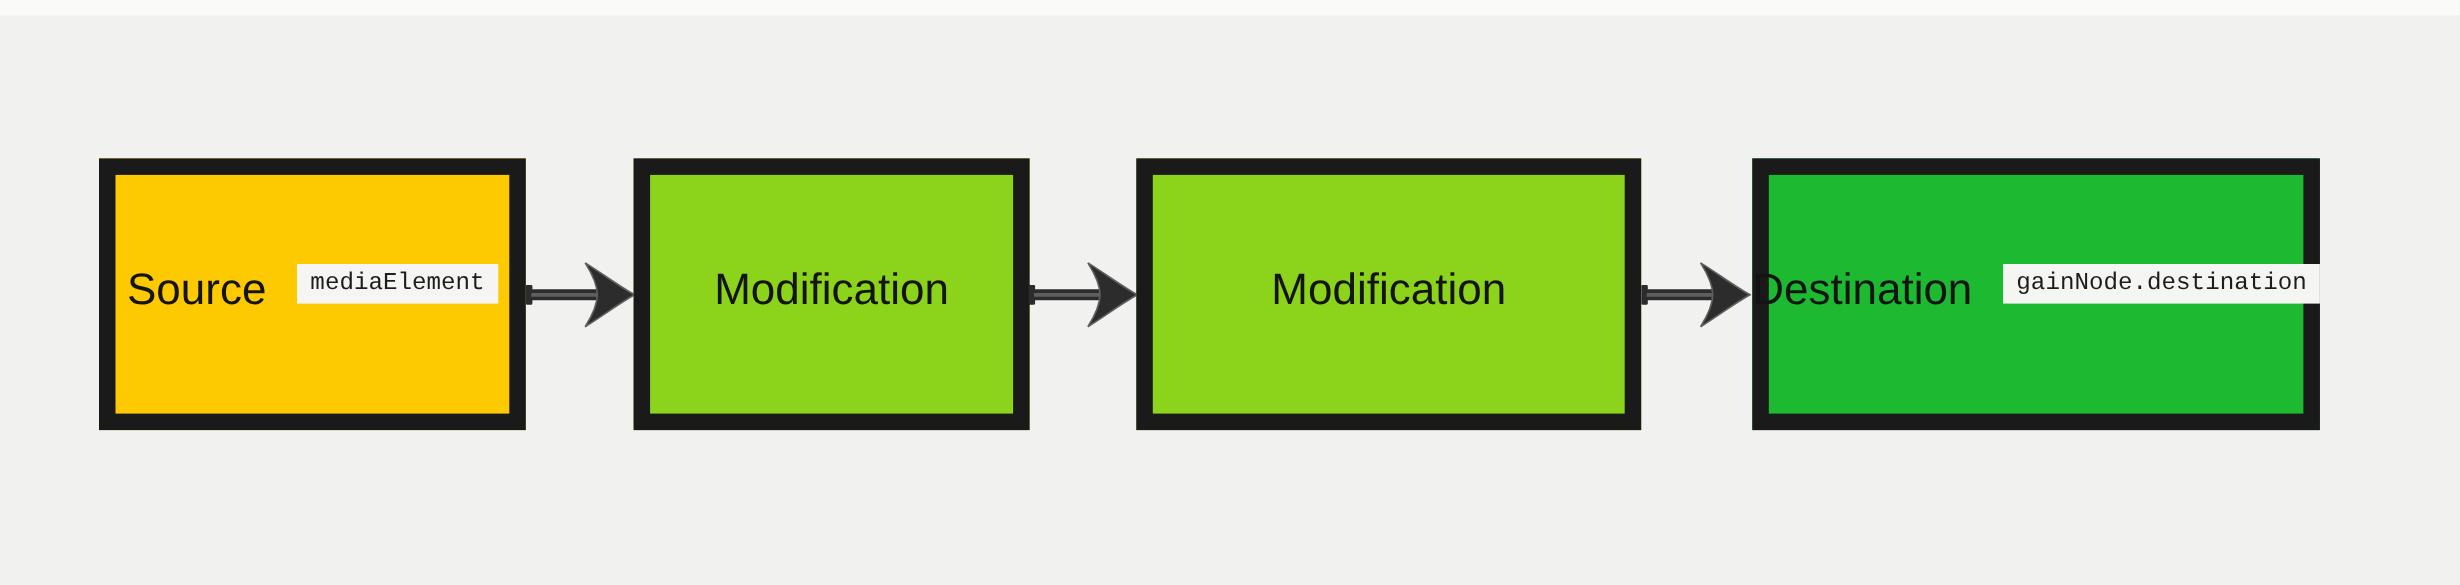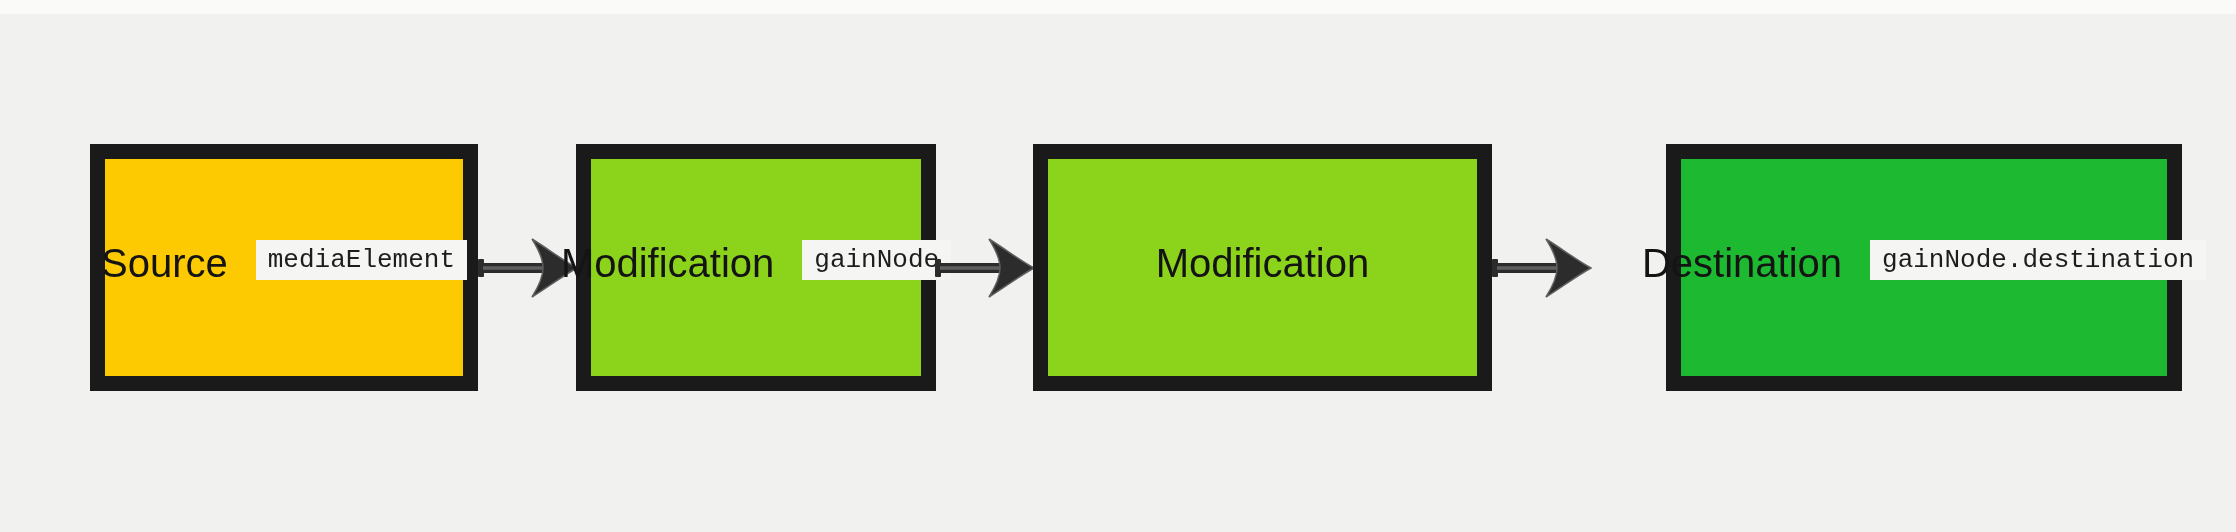--- a/index.html
+++ b/index.html
@@ -31,39 +31,39 @@
     height: 247px;
     box-sizing: border-box;
     border: 15px solid var(--box-border, #1a1a1a);
     display: flex;
     align-items: center;
     justify-content: center;
   }
   .n1 { left: 90px;   width: 388px; }
   .n2 { left: 576px;  width: 360px; }
   .n3 { left: 1033px; width: 459px; }
-  .n4 { left: 1666px; width: 516px; }
+  .n4 { left: 1593px; width: 516px; }
   .node-content {
     display: flex;
     flex-direction: row;
     align-items: flex-start;
     gap: 28px;
   }
   .node-label {
     font-family: "Liberation Sans", sans-serif;
     font-weight: 400;
     font-size: 40px;
     line-height: 1.15;
     color: var(--title-text, #141414);
     margin-bottom: 9px;
   }
   .node-code {
     font-family: "Liberation Mono", monospace;
     font-weight: 400;
-    font-size: 26px;
+    font-size: 22px;
     line-height: 1;
     color: var(--code-text, #1d1d1d);
     background: var(--code-bg, #f5f5f3);
     padding: 7px 12px;
     white-space: nowrap;
   }
   .connector {
     position: absolute;
     top: 236px;
     width: 100px;
@@ -93,21 +93,20 @@
       <rect x="0" y="23" width="6" height="18" rx="1" style="fill:var(--arrow-dark,#2c2c2c)"></rect>
       <line x1="3" y1="32" x2="72" y2="32" stroke-width="10" style="stroke:var(--arrow-dark,#2c2c2c)"></line>
       <line x1="5" y1="32" x2="70" y2="32" stroke-width="3.5" style="stroke:var(--arrow-light,#5f5f5f)"></line>
       <path d="M54,3 C70,13 86,25 99,32 C86,39 70,51 54,61 C61,50 65,40 65,32 C65,24 61,14 54,3 Z" stroke-width="1.5" style="fill:var(--arrow-dark,#2c2c2c); stroke:var(--arrow-light,#5f5f5f)"></path>
     </svg>
   </div>
 
   <div class="node n2" style="background: rgb(140, 212, 28);">
     <div class="node-content">
       <div class="node-label">Modification</div>
-      <code class="node-code">gainNode</code>
     </div>
   </div>
 
   <div class="connector a2">
     <svg viewBox="0 0 100 64" xmlns="http://www.w3.org/2000/svg">
       <rect x="0" y="23" width="6" height="18" rx="1" style="fill:var(--arrow-dark,#2c2c2c)"></rect>
       <line x1="3" y1="32" x2="72" y2="32" stroke-width="10" style="stroke:var(--arrow-dark,#2c2c2c)"></line>
       <line x1="5" y1="32" x2="70" y2="32" stroke-width="3.5" style="stroke:var(--arrow-light,#5f5f5f)"></line>
       <path d="M54,3 C70,13 86,25 99,32 C86,39 70,51 54,61 C61,50 65,40 65,32 C65,24 61,14 54,3 Z" stroke-width="1.5" style="fill:var(--arrow-dark,#2c2c2c); stroke:var(--arrow-light,#5f5f5f)"></path>
     </svg>

